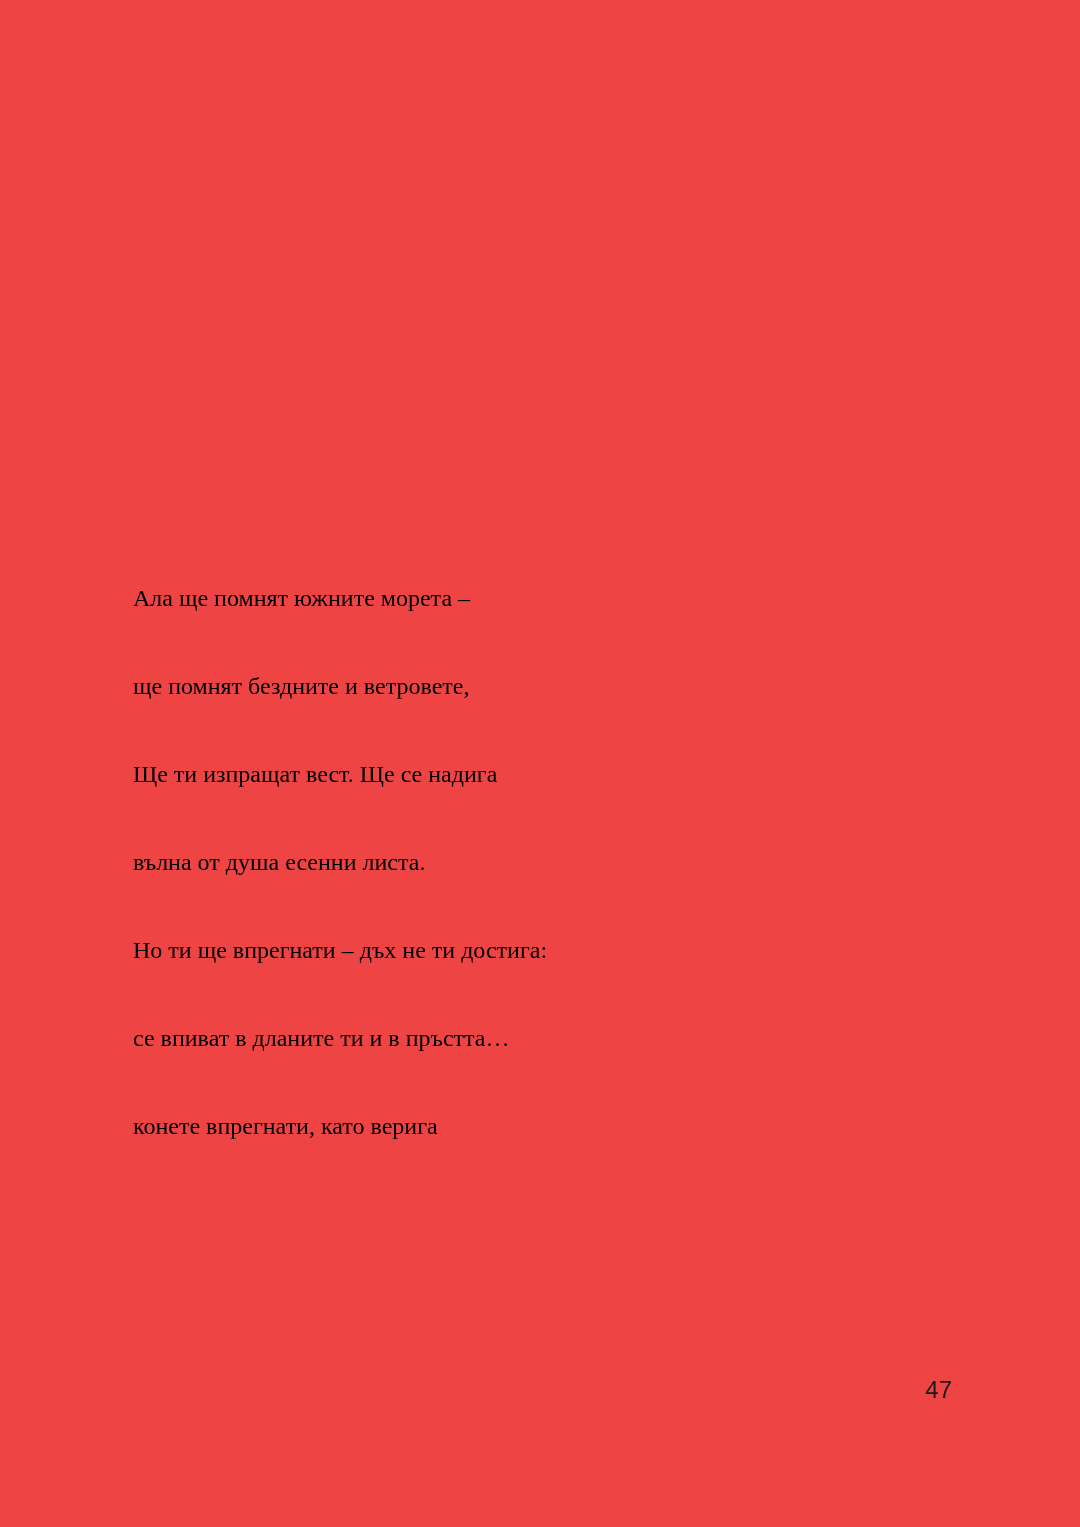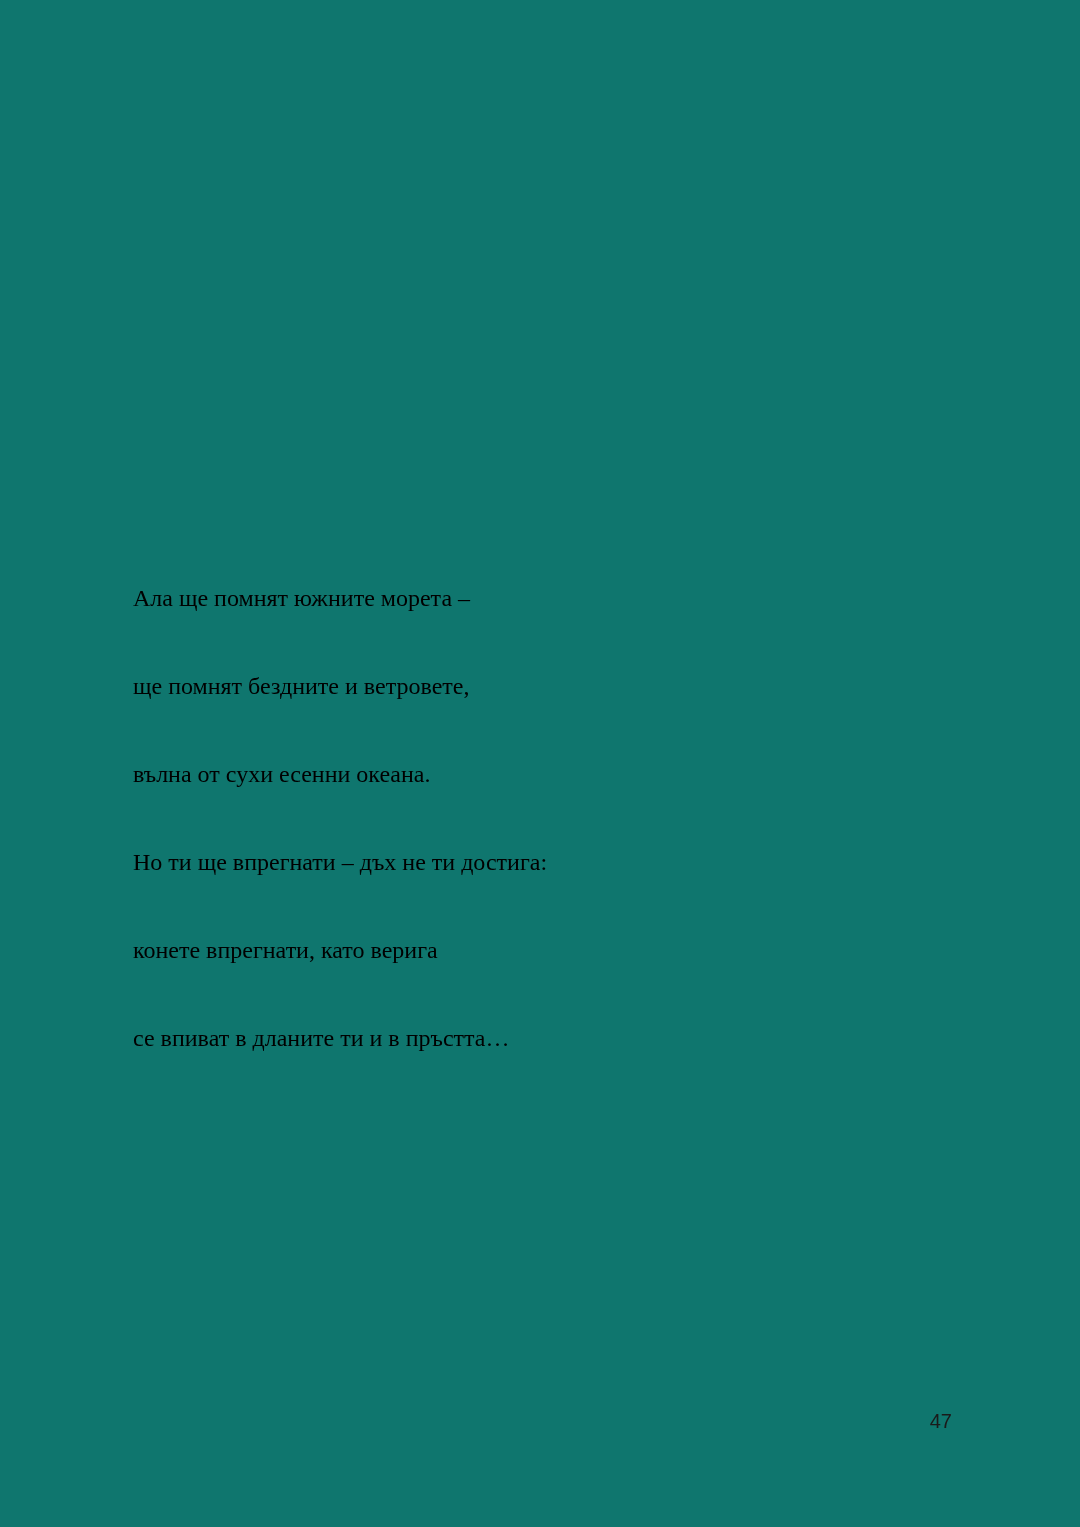--- a/index.html
+++ b/index.html
@@ -9,59 +9,60 @@
   }
   body {
     width: 1080px;
     height: 1527px;
     position: relative;
     overflow: hidden;
   }
   .page {
     position: absolute;
     inset: 0;
-    background: #0f766e;
+    background: #ef4444;
   }
   .poem {
     position: absolute;
     left: 133px;
     top: 438px;
     font-family: "Liberation Serif", "DejaVu Serif", serif;
     font-size: 24px;
     line-height: 29.3px;
     color: #000000;
     white-space: pre;
   }
   .stanza { display: block; }
   .stanza + .stanza { margin-top: 29.3px; }
   .line { display: block; }
   .page-number {
     position: absolute;
-    top: 1410px;
+    top: 1379px;
     right: 128px;
     font-family: "Liberation Sans", "DejaVu Sans", sans-serif;
-    font-size: 20px;
+    font-size: 24px;
     line-height: 22px;
     color: #1a1a1a;
   }
 </style>
 </head>
 <body>
 
 <div class="page">
 
   <div class="poem">
 
     <div class="stanza">
       <span class="line">Ала ще помнят южните морета –</span>
       <span class="line">ще помнят бездните и ветровете,</span>
-      <span class="line">вълна от сухи есенни океана.</span>
+      <span class="line">Ще ти изпращат вест. Ще се надига</span>
+      <span class="line">вълна от душа есенни листа.</span>
       <span class="line">Но ти ще впрегнати – дъх не ти достига:</span>
+      <span class="line">се впиват в дланите ти и в пръстта…</span>
       <span class="line">конете впрегнати, като верига</span>
-      <span class="line">се впиват в дланите ти и в пръстта…</span>
     </div>
 
     <div class="stanza">
       
       
       
       
       
     </div>
 

